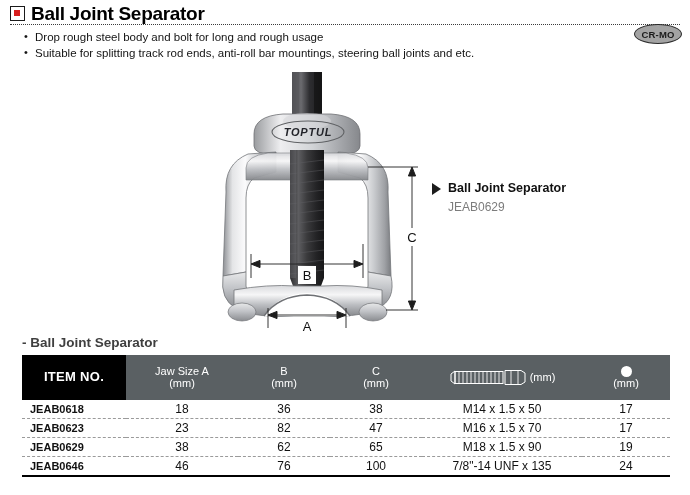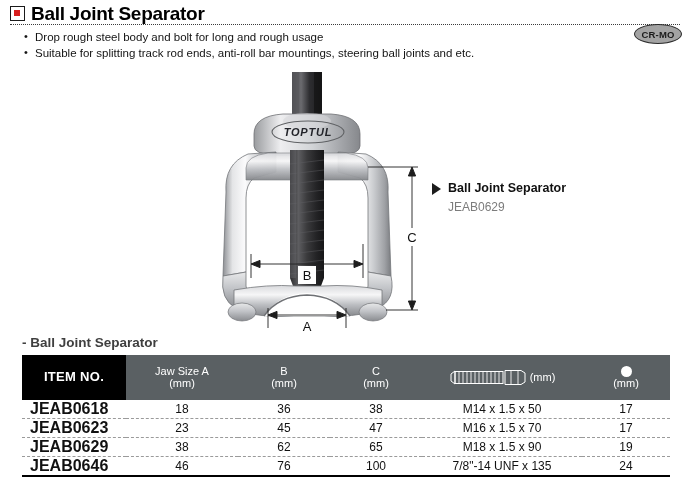--- a/index.html
+++ b/index.html
@@ -198,21 +198,21 @@
     margin-bottom: 1px;
   }
   tbody tr { height: 19px; }
   tbody td {
     font-size: 12px;
     color: #111;
     border-bottom: 1px dashed #9a9a9a;
   }
   tbody td.item-cell {
     font-weight: bold;
-    font-size: 16px;
+    font-size: 11px;
     text-align: left;
     padding-left: 8px;
   }
   tbody tr:last-child td {
     border-bottom: 2.2px solid #000000;
   }
 </style>
 </head>
 <body>
 
@@ -431,21 +431,21 @@
         <td class="item-cell">JEAB0618</td>
         <td>18</td>
         <td>36</td>
         <td>38</td>
         <td>M14 x 1.5 x 50</td>
         <td>17</td>
       </tr>
       <tr>
         <td class="item-cell">JEAB0623</td>
         <td>23</td>
-        <td>45</td>
+        <td>82</td>
         <td>47</td>
         <td>M16 x 1.5 x 70</td>
         <td>17</td>
       </tr>
       <tr>
         <td class="item-cell">JEAB0629</td>
         <td>38</td>
         <td>62</td>
         <td>65</td>
         <td>M18 x 1.5 x 90</td>

